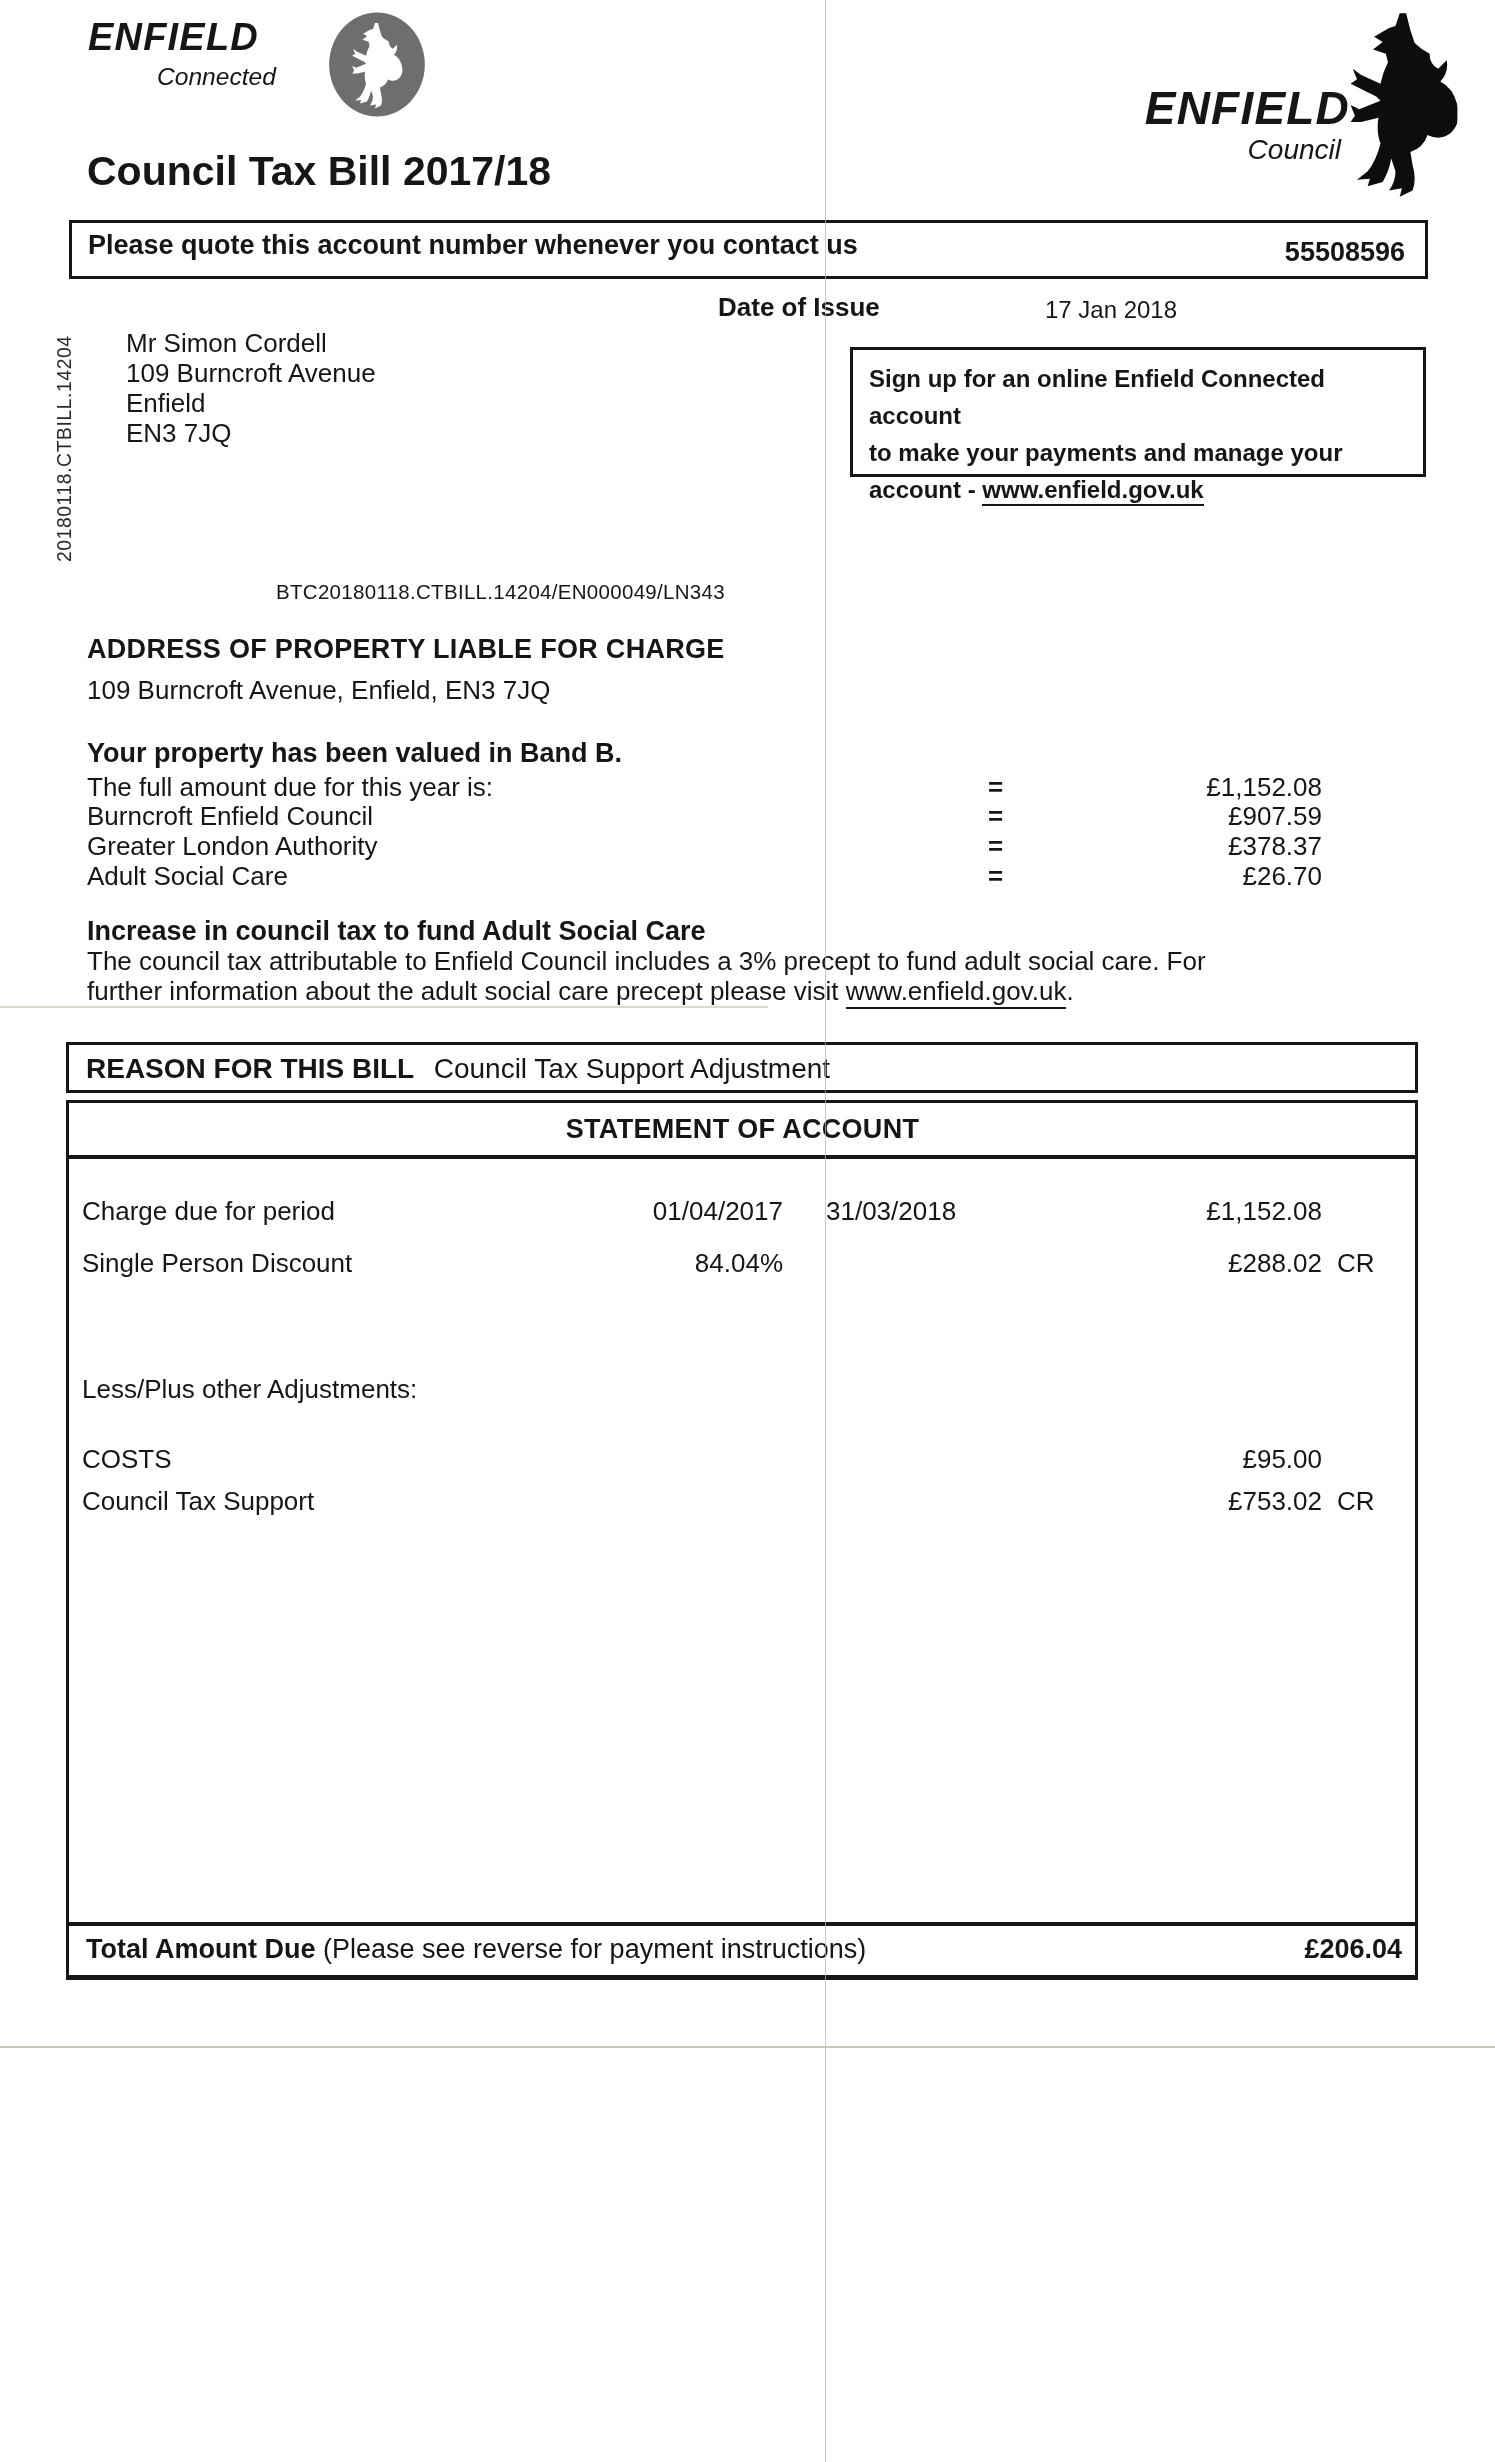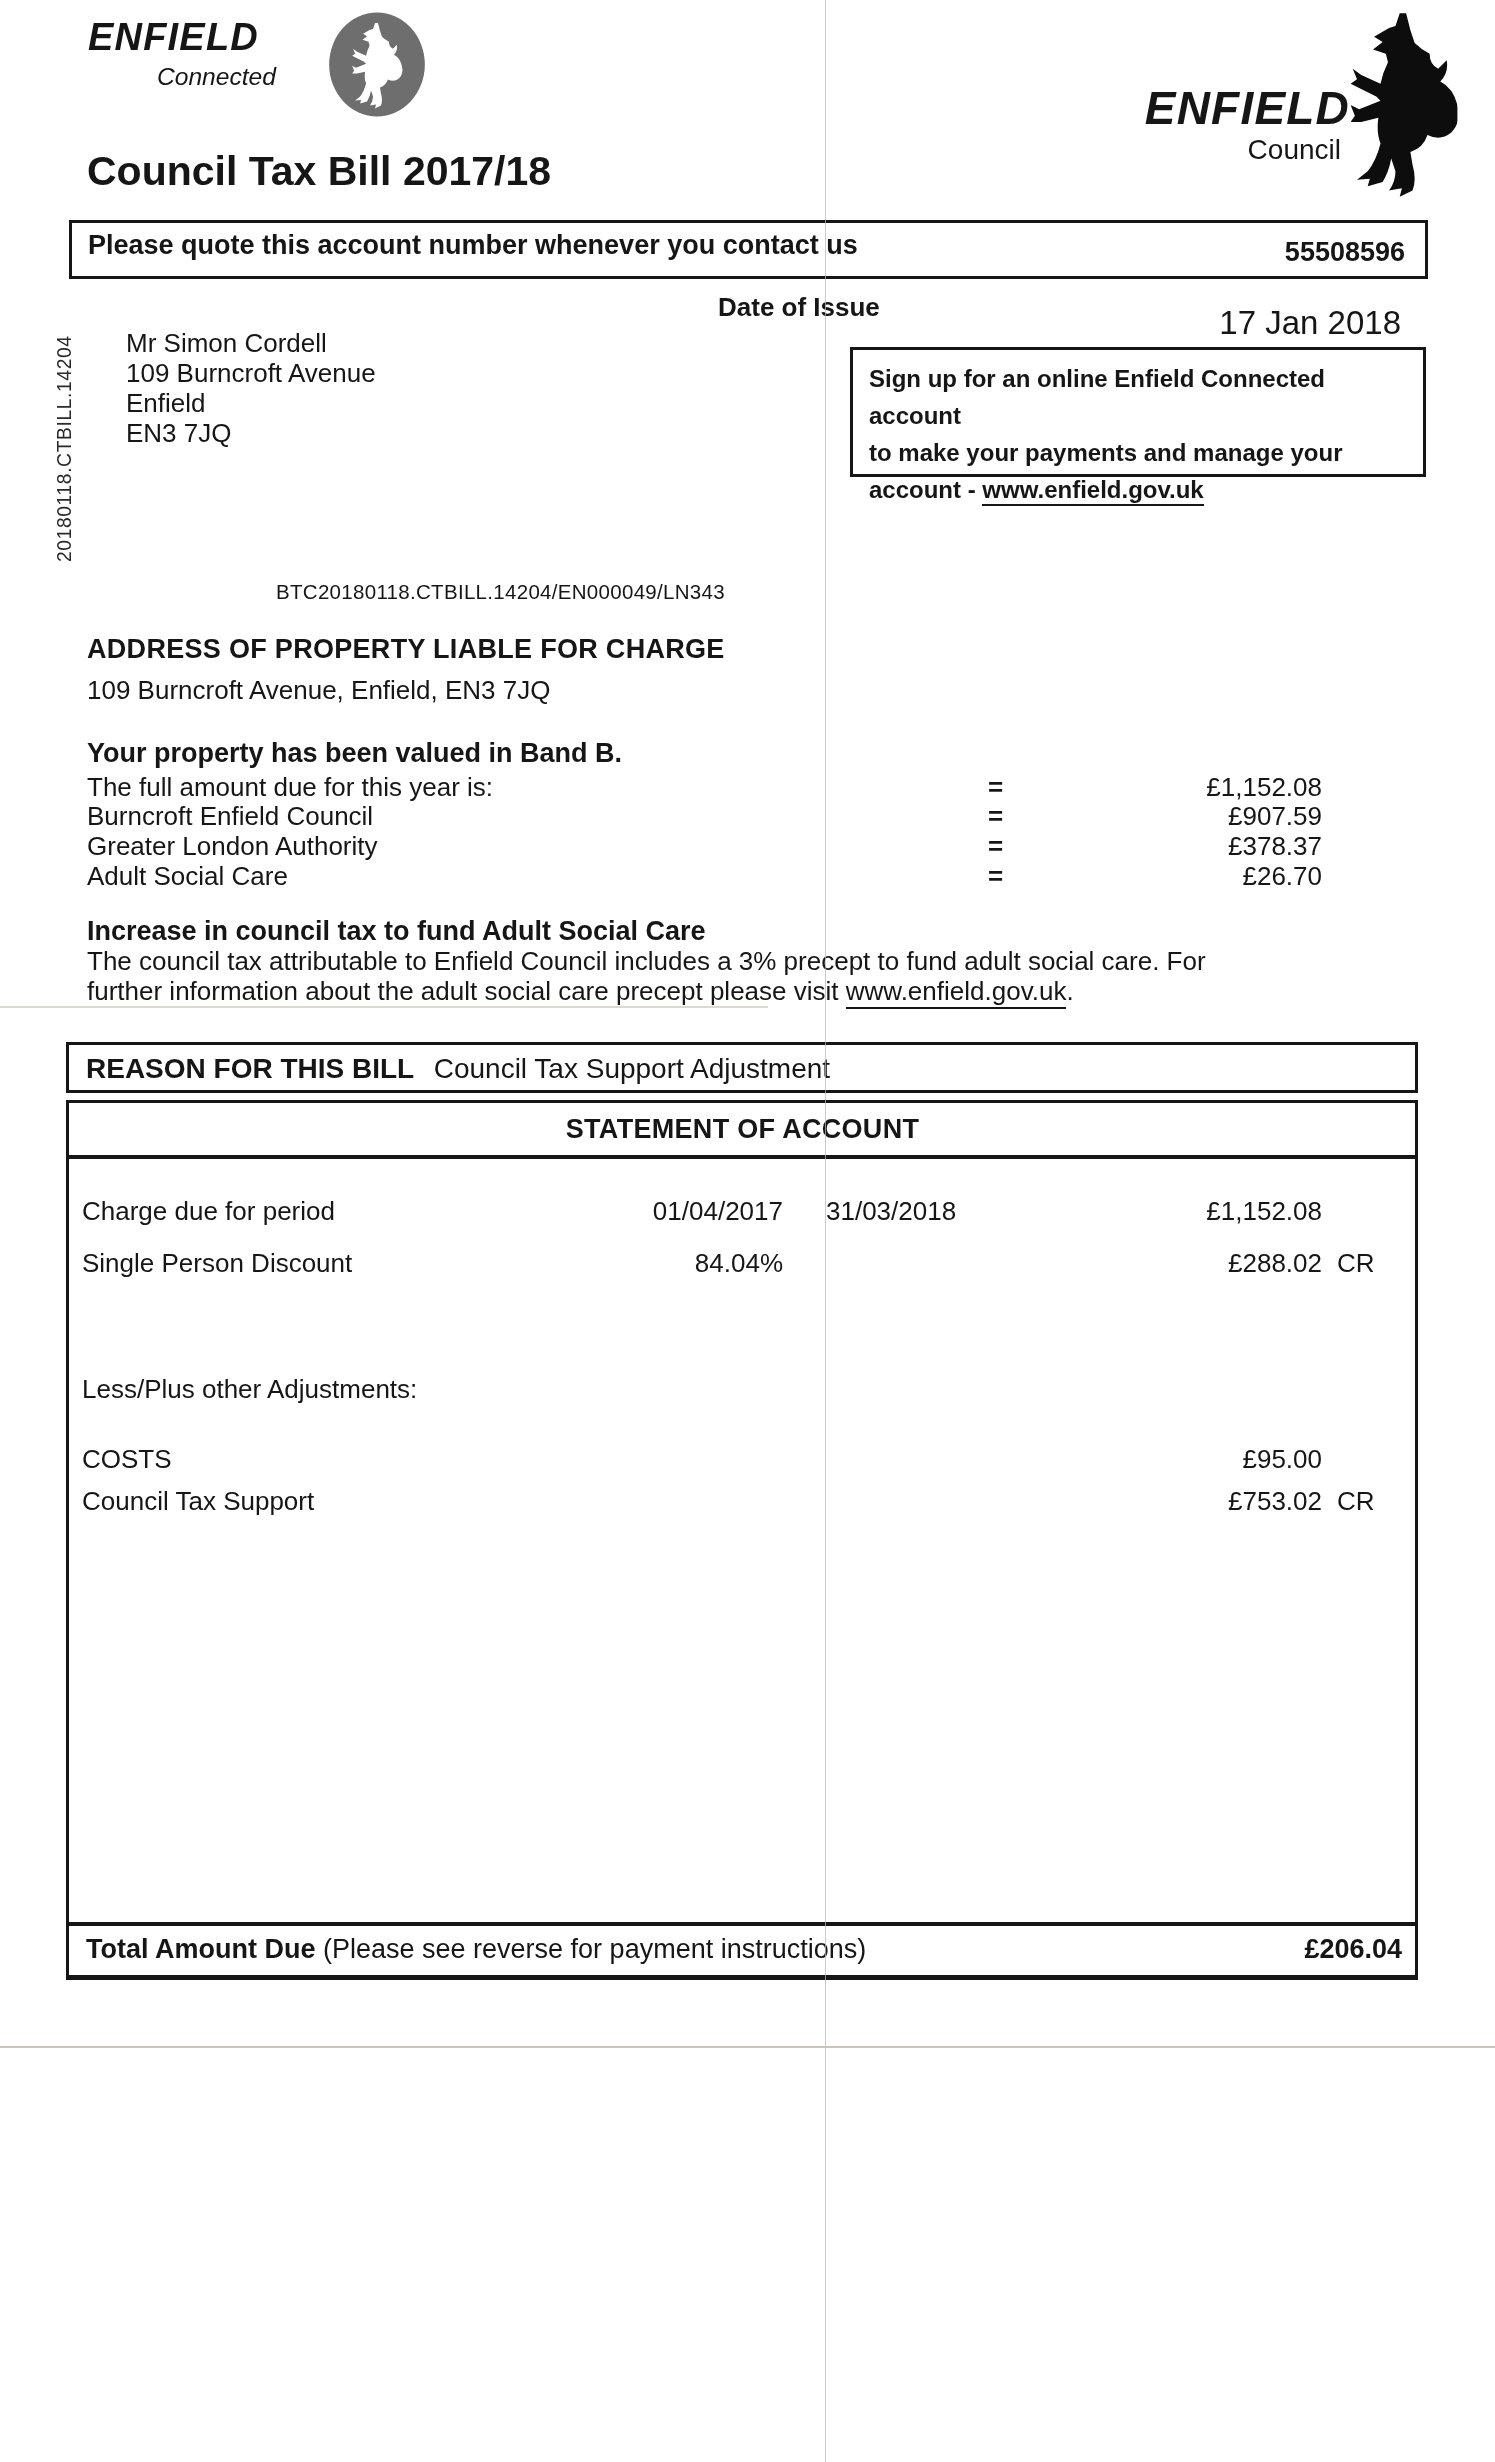--- a/index.html
+++ b/index.html
@@ -6,30 +6,30 @@
   #page{
     position:relative;width:1495px;height:2462px;background:#ffffff;
     font-family:"Liberation Sans", sans-serif;color:#161616;overflow:hidden;padding-left:48px;
   }
   .abs{position:absolute;}
   
   .logo-left-name{left:88px;top:16.4px;font-size:38px;font-weight:bold;font-style:italic;letter-spacing:1.2px;}
   .logo-left-tag{left:157px;top:63px;font-size:24.6px;font-style:italic;}
   .logo-left-badge{left:328px;top:10.6px;width:98px;height:107px;}
   .logo-right-name{right:193px;top:81px;font-size:46px;font-weight:bold;font-style:italic;letter-spacing:1.2px;}
-  .logo-right-tag{right:202px;top:134px;font-size:28px;}
+  .logo-right-tag{right:202px;top:134px;font-size:28px;font-style:italic;}
   .logo-right-beast{right:76px;top:10.6px;width:126px;height:188px;}
   .page-title{left:87px;top:148px;font-size:41px;font-weight:bold;}
   
   .account-bar{left:69px;top:220px;width:1353px;height:53px;border:3.5px solid #161616;}
   .account-bar-label{left:88px;top:230px;font-size:27px;font-weight:bold;}
   .account-bar-number{left:69px;top:230px;width:1336px;text-align:right;font-size:27px;font-weight:bold;margin-top:7px;}
   
   .issue-label{left:718px;top:292px;font-size:26px;font-weight:bold;}
-  .issue-date{left:821px;top:304px;width:580px;text-align:right;font-size:33px;}
+  .issue-date{left:821px;top:296px;width:580px;text-align:center;font-size:24px;}
   
   .vertical-ref{left:54px;top:562px;font-size:19.3px;color:#2a2a2a;
     transform-origin:top left;transform:rotate(-90deg);white-space:nowrap;letter-spacing:0.6px;}
   
   .recipient{left:126px;top:328px;font-size:26px;line-height:30px;}
   
   .signup-box{left:850px;top:347px;width:570px;height:124px;border:3.5px solid #161616;}
   .signup-text{left:869px;top:360px;width:539px;font-size:24px;font-weight:bold;line-height:37px;}
   .u{border-bottom:2.3px solid #161616;padding-bottom:1.2px;}
   

